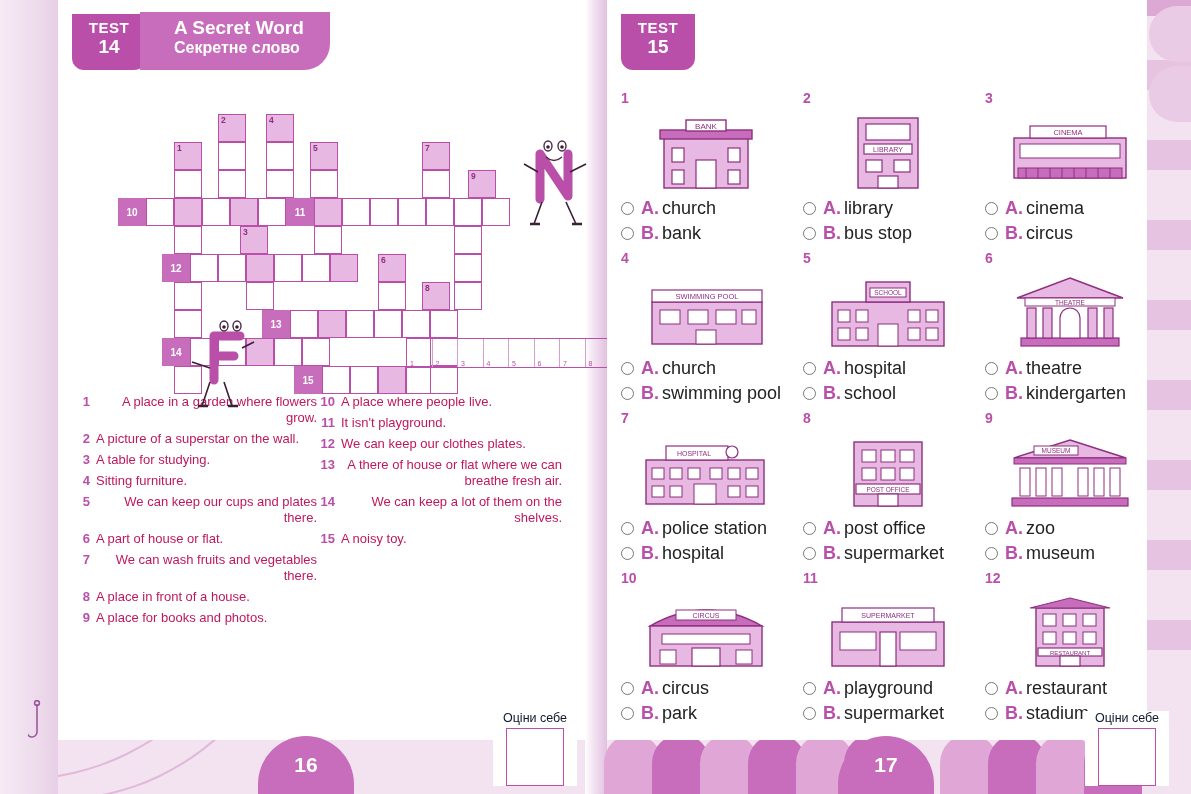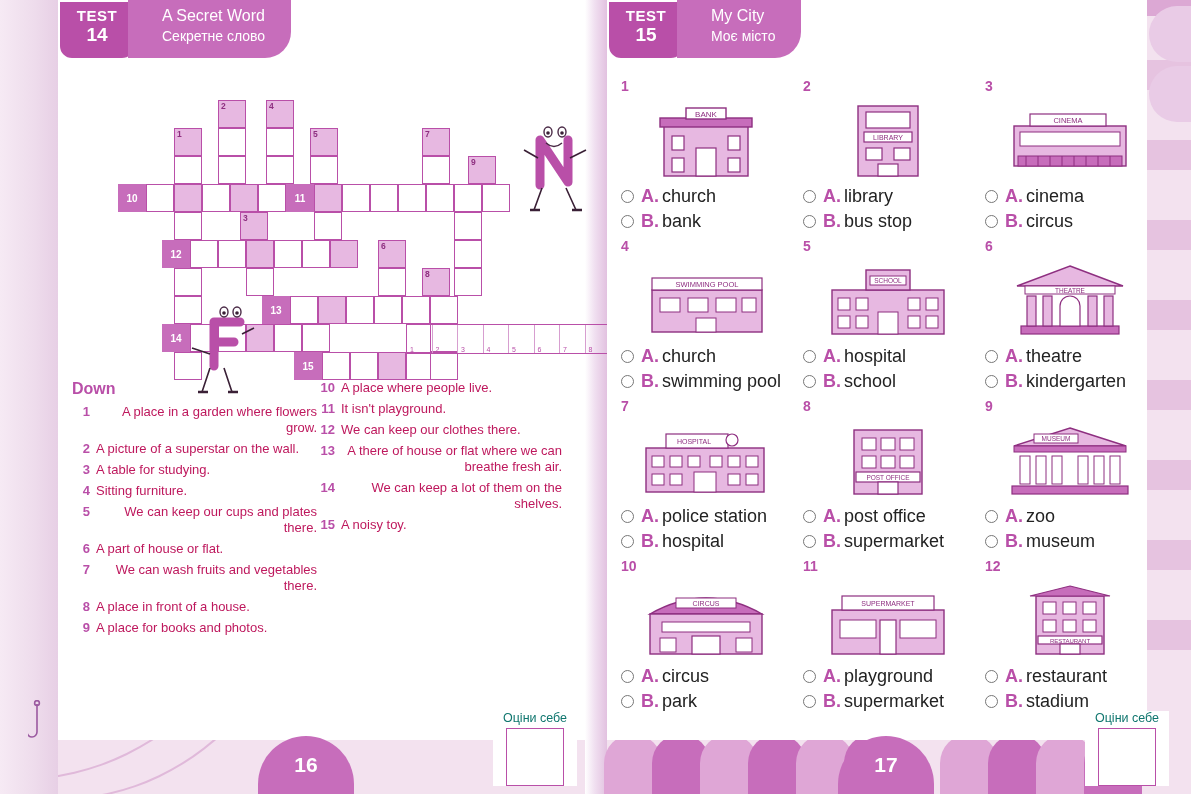--- a/index.html
+++ b/index.html
@@ -37,37 +37,37 @@
   }
 
   
   .page {
     position:absolute; top:0; background:#ffffff; z-index:2;
   }
   #page-left  { left:58px;  width:527px; height:740px; }
   #page-right { left:607px; width:540px; height:740px; }
 
   
-  .test-header { position:relative; height:62px; margin:0; }
+  .test-header { position:relative; height:62px; margin:12px; }
   .test-badge {
     position:absolute; left:0; top:0; width:78px; height:60px;
     background:#b94fa8; border-radius:0 0 14px 14px;
     color:#fff; text-align:center; padding-top:6px;
     border:2px solid #ffffff;
   }
   .test-badge .t1 { font-size:15px; font-weight:bold; letter-spacing:.5px; line-height:16px;}
   .test-badge .t2 { font-size:19px; font-weight:bold; line-height:22px;}
   .test-title {
     position:absolute; left:70px; top:0; height:58px;
     background:#c76dbb; color:#ffffff;
     border-radius:0 0 26px 0;
     padding:5px 26px 5px 34px;
   }
-  .test-title .en { font-size:16px; font-weight:normal; line-height:21px; }
-  .test-title .ua { font-size:14px; font-weight:normal; line-height:20px; }
+  .test-title .en { font-size:19px; font-weight:bold; line-height:21px; }
+  .test-title .ua { font-size:16px; font-weight:bold; line-height:20px; }
 
   
   .instruction {
     font-size:14.5px; color:#222; margin:18px 0 0 14px;
   }
 
   
   .cw-wrap { position:relative; margin-left:12px; margin-top:10px; height:300px; }
   .cell {
     position:absolute; width:28px; height:28px;
@@ -126,21 +126,21 @@
     background:#c76dbb; border-radius:48px 48px 0 0;
     color:#ffffff; font-size:21px; font-weight:bold;
     display:flex; align-items:center; justify-content:center;
     z-index:5;
   }
   
   .assess {
     position:absolute; bottom:8px; background:#ffffff; width:84px; z-index:6;
     text-align:center;
   }
-  .assess .lbl { color:#0f766e; font-size:12.5px; margin-bottom:3px; }
+  .assess .lbl { color:#0f172a; font-size:12.5px; margin-bottom:3px; }
   .assess .sq { width:58px; height:58px; border:1.5px solid #b94fa8; margin:0 auto; background:#fff; }
 
   .clip { position:absolute; left:28px; top:700px; width:18px; height:40px; }
 </style>
 </head>
 <body>
 
 <div id="bg">
   <div class="bgband" style="left:0;top:0;width:1191px;height:16px;background:#dca8d4;"></div>
   <div class="bgband" style="left:1100px;top:60px;width:91px;height:30px;"></div>
@@ -336,21 +336,20 @@
       <circle cx="44" cy="19" r="1.8" fill="#3a2036"></circle>
         <circle cx="57" cy="19" r="1.8" fill="#3a2036"></circle>
       <path d="M30 60 L12 54 M62 40 L74 34" stroke="#3a2036" stroke-width="1.6" fill="none"></path>
       <path d="M30 74 L22 98 M44 74 L52 98" stroke="#3a2036" stroke-width="1.6" fill="none"></path>
       <path d="M18 98 h10 M48 98 h10" stroke="#3a2036" stroke-width="2.4" fill="none"></path>
     </svg>
   </div>
 
   <div class="clues">
     <div class="clue-col">
-      <h3>Down</h3>
       <div class="clue">
           <span class="n">1</span>
           <span class="t">A place in a garden where flowers grow.</span>
         </div>
       <div class="clue">
           <span class="n">2</span>
           <span class="t">A picture of a superstar on the wall.</span>
         </div>
       <div class="clue">
           <span class="n">3</span>
@@ -385,21 +384,21 @@
       <div class="clue">
           <span class="n">10</span>
           <span class="t">A place where people live.</span>
         </div>
       <div class="clue">
           <span class="n">11</span>
           <span class="t">It isn't playground.</span>
         </div>
       <div class="clue">
           <span class="n">12</span>
-          <span class="t">We can keep our clothes there.</span>
+          <span class="t">We can keep our clothes plates.</span>
         </div>
       <div class="clue">
           <span class="n">13</span>
           <span class="t">A there of house or flat where we can breathe fresh air.</span>
         </div>
       <div class="clue">
           <span class="n">14</span>
           <span class="t">We can keep a lot of them on the shelves.</span>
         </div>
       <div class="clue">
@@ -415,24 +414,20 @@
   <div class="lbl">Оціни себе</div>
   <div class="sq"></div>
 </div>
 
 <div class="page" id="page-right">
 
   <div class="test-header">
     <div class="test-badge">
       <div class="t1">TEST</div>
       <div class="t2">15</div>
-    </div>
-    <div class="test-title">
-      <div class="en">My City</div>
-      <div class="ua">Моє місто</div>
     </div>
   </div>
 
 
   <div class="grid">
 
     <div class="item">
       <div class="idx">1</div>
       <div class="pic">
         <svg width="120" height="82" viewBox="0 0 120 82">

